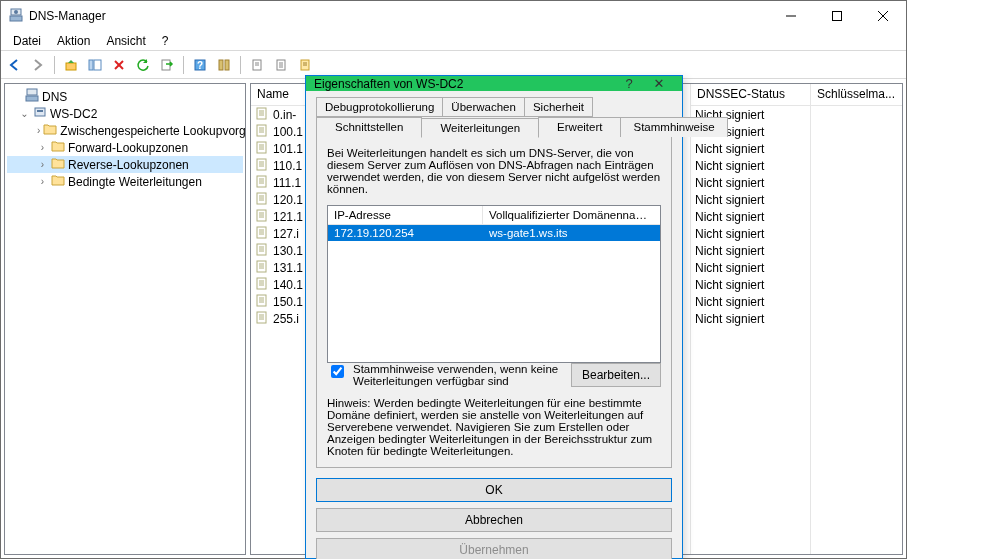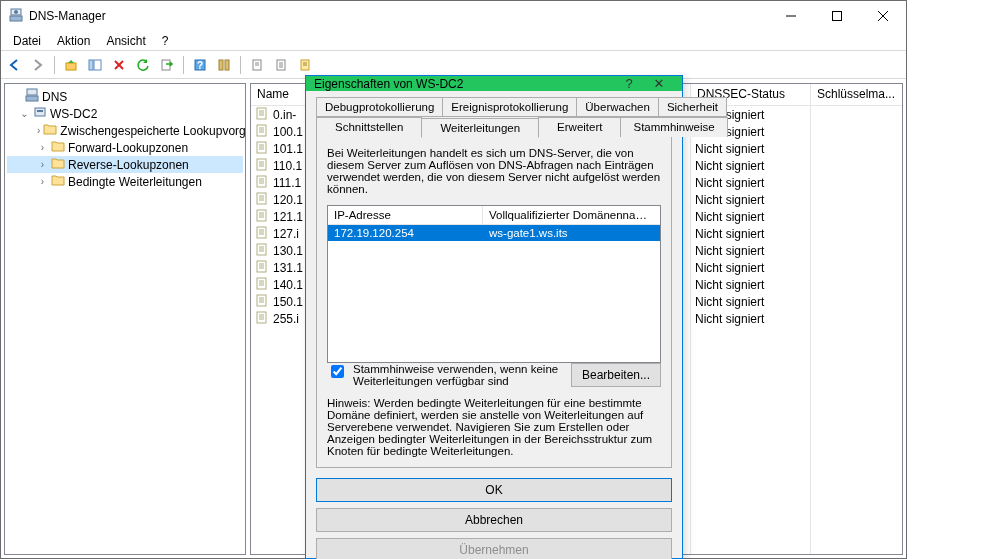--- a/index.html
+++ b/index.html
@@ -380,21 +380,20 @@
 <div class="dialog">
   <div class="dlg-title">
     <span class="t">Eigenschaften von WS-DC2</span>
     <span class="dlg-help">?</span>
     <span class="dlg-close">✕</span>
   </div>
   <div class="dlg-body">
     <div class="tabs">
       <div class="tabs-row top">
         <div class="tab">Debugprotokollierung</div>
-        <div class="tab">Ereignisprotokollierung</div>
         <div class="tab">Überwachen</div>
         <div class="tab">Sicherheit</div>
       </div>
       <div class="tabs-row">
         <div class="tab" style="padding-left:18px;padding-right:18px">Schnittstellen</div>
         <div class="tab active" style="padding-left:18px;padding-right:18px">Weiterleitungen</div>
         <div class="tab" style="padding-left:18px;padding-right:18px">Erweitert</div>
         <div class="tab" style="padding-left:12px;padding-right:12px">Stammhinweise</div>
       </div>
     </div>

